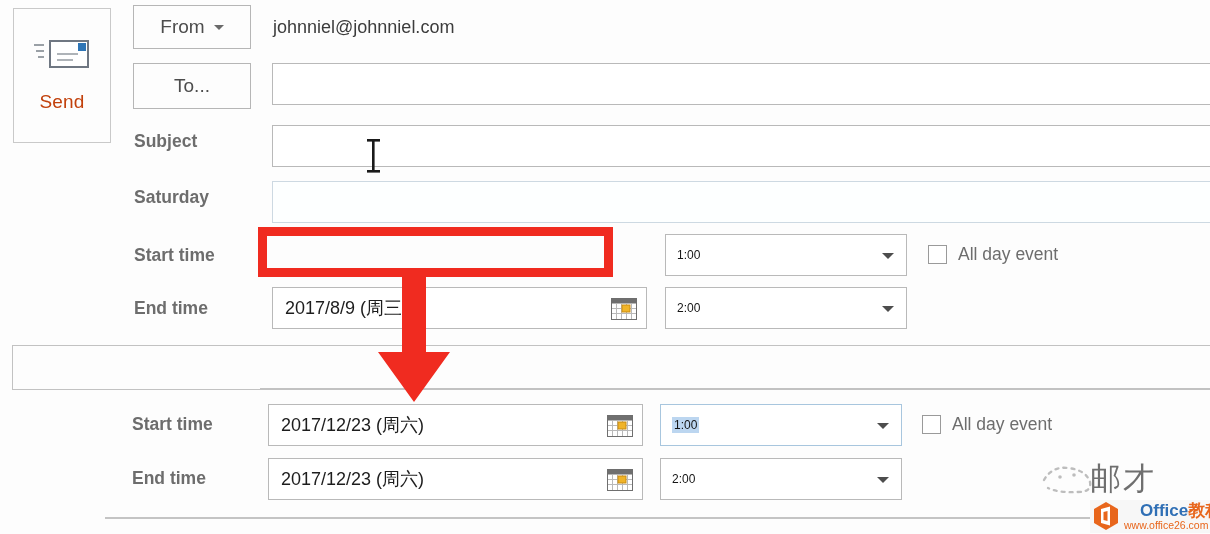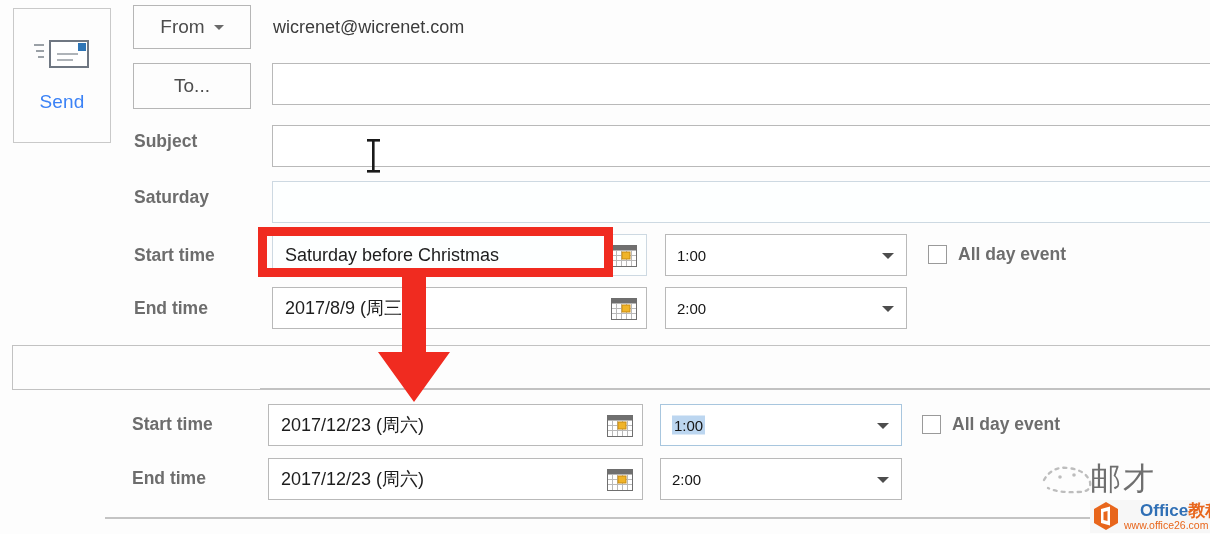--- a/index.html
+++ b/index.html
@@ -34,21 +34,21 @@
     justify-content: flex-start;
   }
   .send-icon-wrap {
     margin-top: 26px;
     width: 62px; height: 40px;
     display: flex; align-items: center; justify-content: center;
   }
   .send-label {
     margin-top: 16px;
     font-size: 19px;
-    color: #3b82f6;
+    color: #c2410c;
     letter-spacing: .2px;
   }
 
   
   .field-label {
     font-size: 17.5px;
     color: #6d6d6d;
     white-space: nowrap;
     font-weight: bold;
   }
@@ -99,41 +99,41 @@
   .combo {
     background: #ffffff;
     border: 1px solid #b9b9b9;
   }
   .combo.focus { border-color: #a8c6de; }
   .combo .cval {
     position: absolute;
     left: 11px;
     top: 50%;
     transform: translateY(-50%);
-    font-size: 15px;
+    font-size: 12px;
     color: #151515;
     white-space: nowrap;
   }
   .combo .cval.sel {
     background: #bcd6f0;
     padding: 1px 2px;
   }
   .combo .cdrop {
     position: absolute;
     right: 12px;
     top: 50%;
     margin-top: -2px;
     width: 0; height: 0;
     border-left: 6px solid transparent;
     border-right: 6px solid transparent;
     border-top: 6px solid #4d4d4d;
   }
 
   
-  .chk-row { display: flex; align-items: center; font-weight: bold; }
+  .chk-row { display: flex; align-items: center; }
   .chk-box {
     width: 19px; height: 19px;
     border: 1px solid #9a9a9a;
     background: #ffffff;
     box-sizing: border-box;
   }
   .chk-label {
     margin-left: 11px;
     font-size: 17.5px;
     color: #6d6d6d;
@@ -217,56 +217,38 @@
 
   <div class="abs hdr-btn" style="left:133px; top:63px; width:118px; height:46px;">
     <span>To...</span>
   </div>
 
   <div class="abs hdr-btn" style="left:133px; top:5px; width:118px; height:44px;">
     <span>From</span>
     <span class="caret"></span>
   </div>
 
-  <div class="abs from-addr" style="left:273px; top:17px;">wicrenet@wicrenet.com</div>
+  <div class="abs from-addr" style="left:273px; top:17px;">johnniel@johnniel.com</div>
 
   <div class="abs inbox" style="left:272px; top:63px; width:950px; height:42px;">
     <span class="val"></span>
   </div>
 
   <div class="abs field-label" style="left:134px; top:131px;">Subject</div>
   <div class="abs inbox" style="left:272px; top:125px; width:950px; height:42px;">
     <span class="val"></span>
   </div>
 
   <div class="abs field-label" style="left:134px; top:187px;">Saturday</div>
   <div class="abs inbox blue" style="left:272px; top:181px; width:950px; height:42px;">
     <span class="val"></span>
   </div>
 
   <div class="abs field-label" style="left:134px; top:245px;">Start time</div>
 
-  <div class="abs inbox blue" style="left:272px; top:234px; width:375px; height:42px;">
-    <span class="val">Saturday before Christmas</span>
-    <span class="abs" style="right:9px; top:10px;">
-      <svg class="cal-ico" viewBox="0 0 26 22" xmlns="http://www.w3.org/2000/svg">
-        <rect x="0.5" y="0.5" width="25" height="21" fill="#ffffff" stroke="#6f6f6f"></rect>
-        <rect x="0.5" y="0.5" width="25" height="5" fill="#6f6f6f"></rect>
-        <g stroke="#b9b9b9" stroke-width="1">
-          <line x1="5.5" y1="6" x2="5.5" y2="21"></line>
-          <line x1="10.5" y1="6" x2="10.5" y2="21"></line>
-          <line x1="15.5" y1="6" x2="15.5" y2="21"></line>
-          <line x1="20.5" y1="6" x2="20.5" y2="21"></line>
-          <line x1="1" y1="10.5" x2="25" y2="10.5"></line>
-          <line x1="1" y1="15.5" x2="25" y2="15.5"></line>
-        </g>
-        <rect x="11" y="7" width="8" height="7" fill="#f0b429" stroke="#c98c12"></rect>
-      </svg>
-    </span>
-  </div>
 
   <div class="abs combo" style="left:665px; top:234px; width:242px; height:42px;">
     <span class="cval">1:00</span>
     <span class="cdrop"></span>
   </div>
 
   <div class="abs chk-row" style="left:928px; top:244px;">
     <span class="chk-box"></span>
     <span class="chk-label">All day event</span>
   </div>

